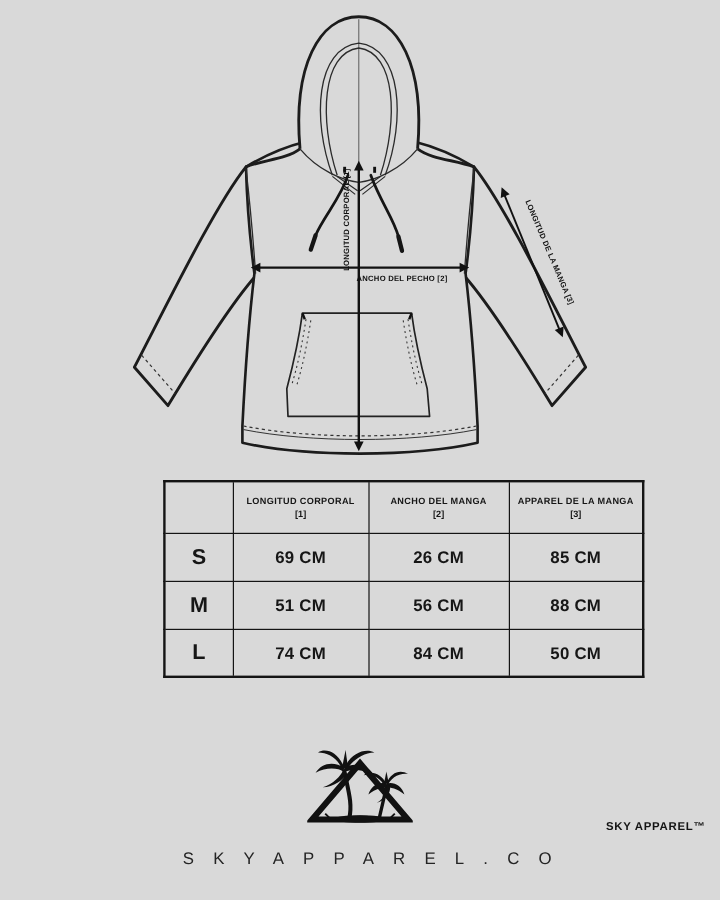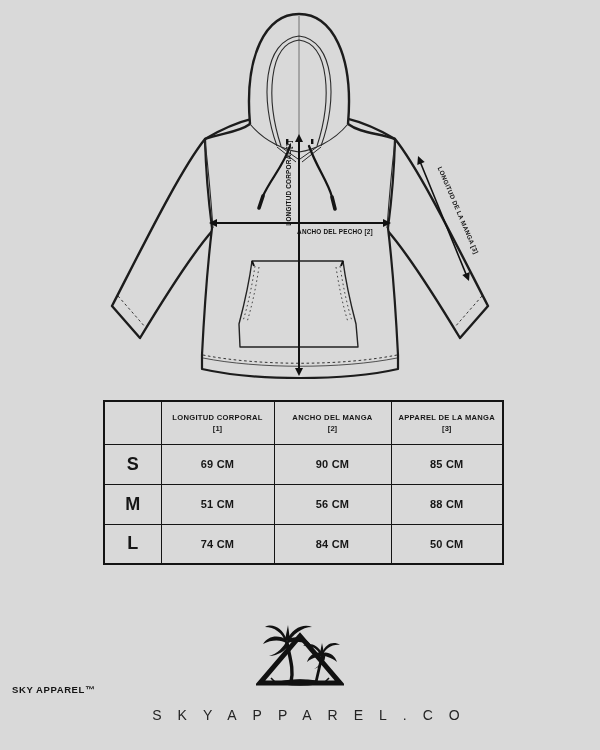--- a/index.html
+++ b/index.html
@@ -8,38 +8,38 @@
     background:#d9d9d9;
     font-family:"Liberation Sans", sans-serif;
     color:#161616;
   }
   #diagram{position:absolute;left:0;top:0;}
   .dim-label{font-family:"Liberation Sans",sans-serif;font-weight:bold;font-size:6.4px;letter-spacing:.2px;fill:#111;}
   
   #size-table-wrap{position:absolute;left:103px;top:400px;}
   table.size{
     border-collapse:collapse;table-layout:fixed;
-    width:399px;border:2px solid #141414;
+    width:399px;border:2px solid #141414;margin-left:33px;
   }
   table.size td,table.size th{
     border:1.5px solid #141414;text-align:center;vertical-align:middle;
     padding:0;overflow:hidden;
   }
   tr.hdr{height:43px;}
   tr.szrow{height:40px;}
   th .hname{display:block;font-weight:bold;font-size:7.6px;letter-spacing:.3px;line-height:1.4;}
   th .href{display:block;font-weight:bold;font-size:7.6px;line-height:1.2;}
   td.size-cell{font-weight:bold;font-size:18px;}
-  td.val-cell{font-weight:bold;font-size:11px;letter-spacing:.2px;}
+  td.val-cell{font-weight:bold;font-size:14px;letter-spacing:.2px;}
   col.c0{width:57px;}col.c1{width:113px;}col.c2{width:117px;}col.c3{width:112px;}
   
   #logo{position:absolute;left:256px;top:616px;}
   #brand-line{
-    position:absolute;left:0;top:684px;width:588px;text-align:left;
-    font-size:9.5px;font-weight:bold;letter-spacing:.6px;color:#141414;margin-left:12px;
+    position:absolute;left:0;top:684px;width:588px;text-align:right;
+    font-size:9.5px;font-weight:bold;letter-spacing:.6px;color:#141414;
   }
   #wordmark-line{
     position:absolute;left:0;top:707px;width:600px;text-align:center;
     font-size:14px;font-weight:400;letter-spacing:16px;padding-left:28px;
     box-sizing:border-box;color:#242424;
   }
 </style>
 </head>
 <body>
 
@@ -143,21 +143,21 @@
         <span class="href">[2]</span>
       </th>
       <th>
         <span class="hname">APPAREL DE LA MANGA</span>
         <span class="href">[3]</span>
       </th>
     </tr>
     <tr class="szrow">
       <td class="size-cell">S</td>
       <td class="val-cell">69 CM</td>
-      <td class="val-cell">90 CM</td>
+      <td class="val-cell">26 CM</td>
       <td class="val-cell">85 CM</td>
     </tr>
     <tr class="szrow">
       <td class="size-cell">M</td>
       <td class="val-cell">51 CM</td>
       <td class="val-cell">56 CM</td>
       <td class="val-cell">88 CM</td>
     </tr>
     <tr class="szrow">
       <td class="size-cell">L</td>

